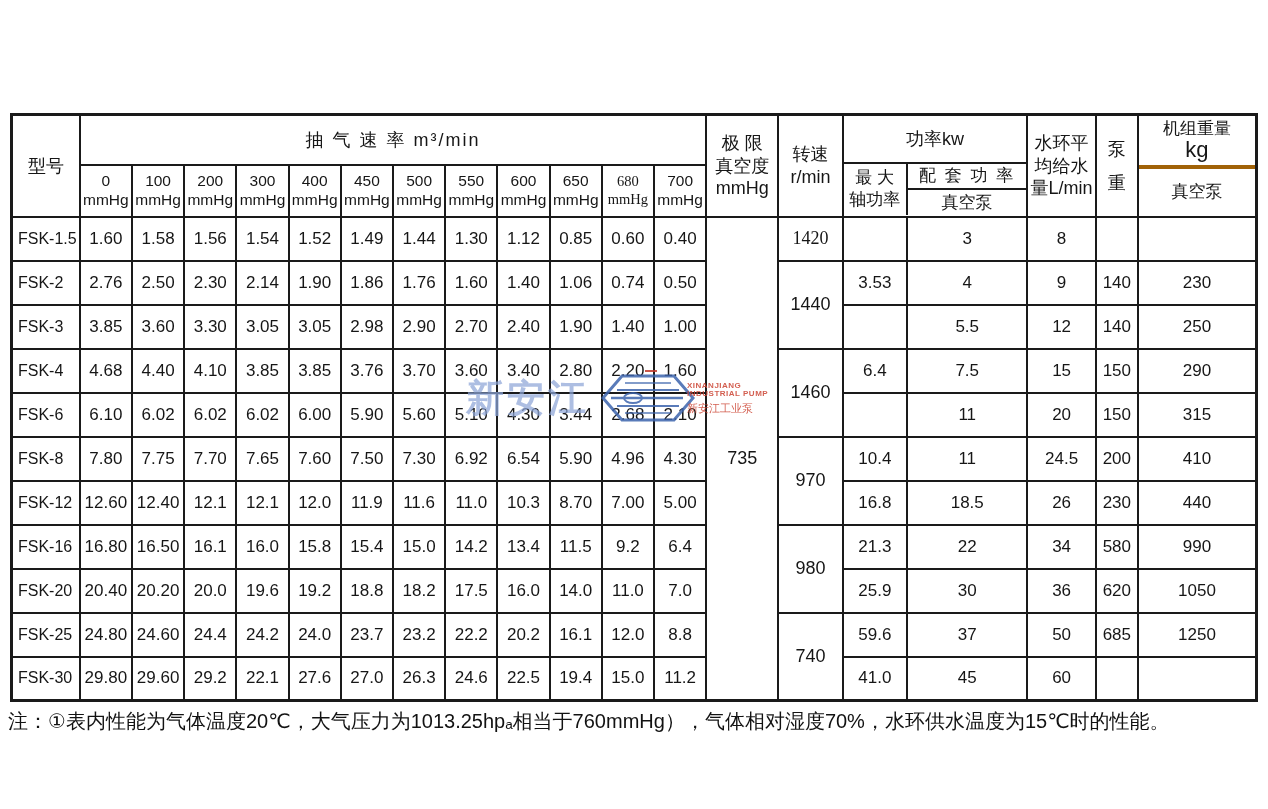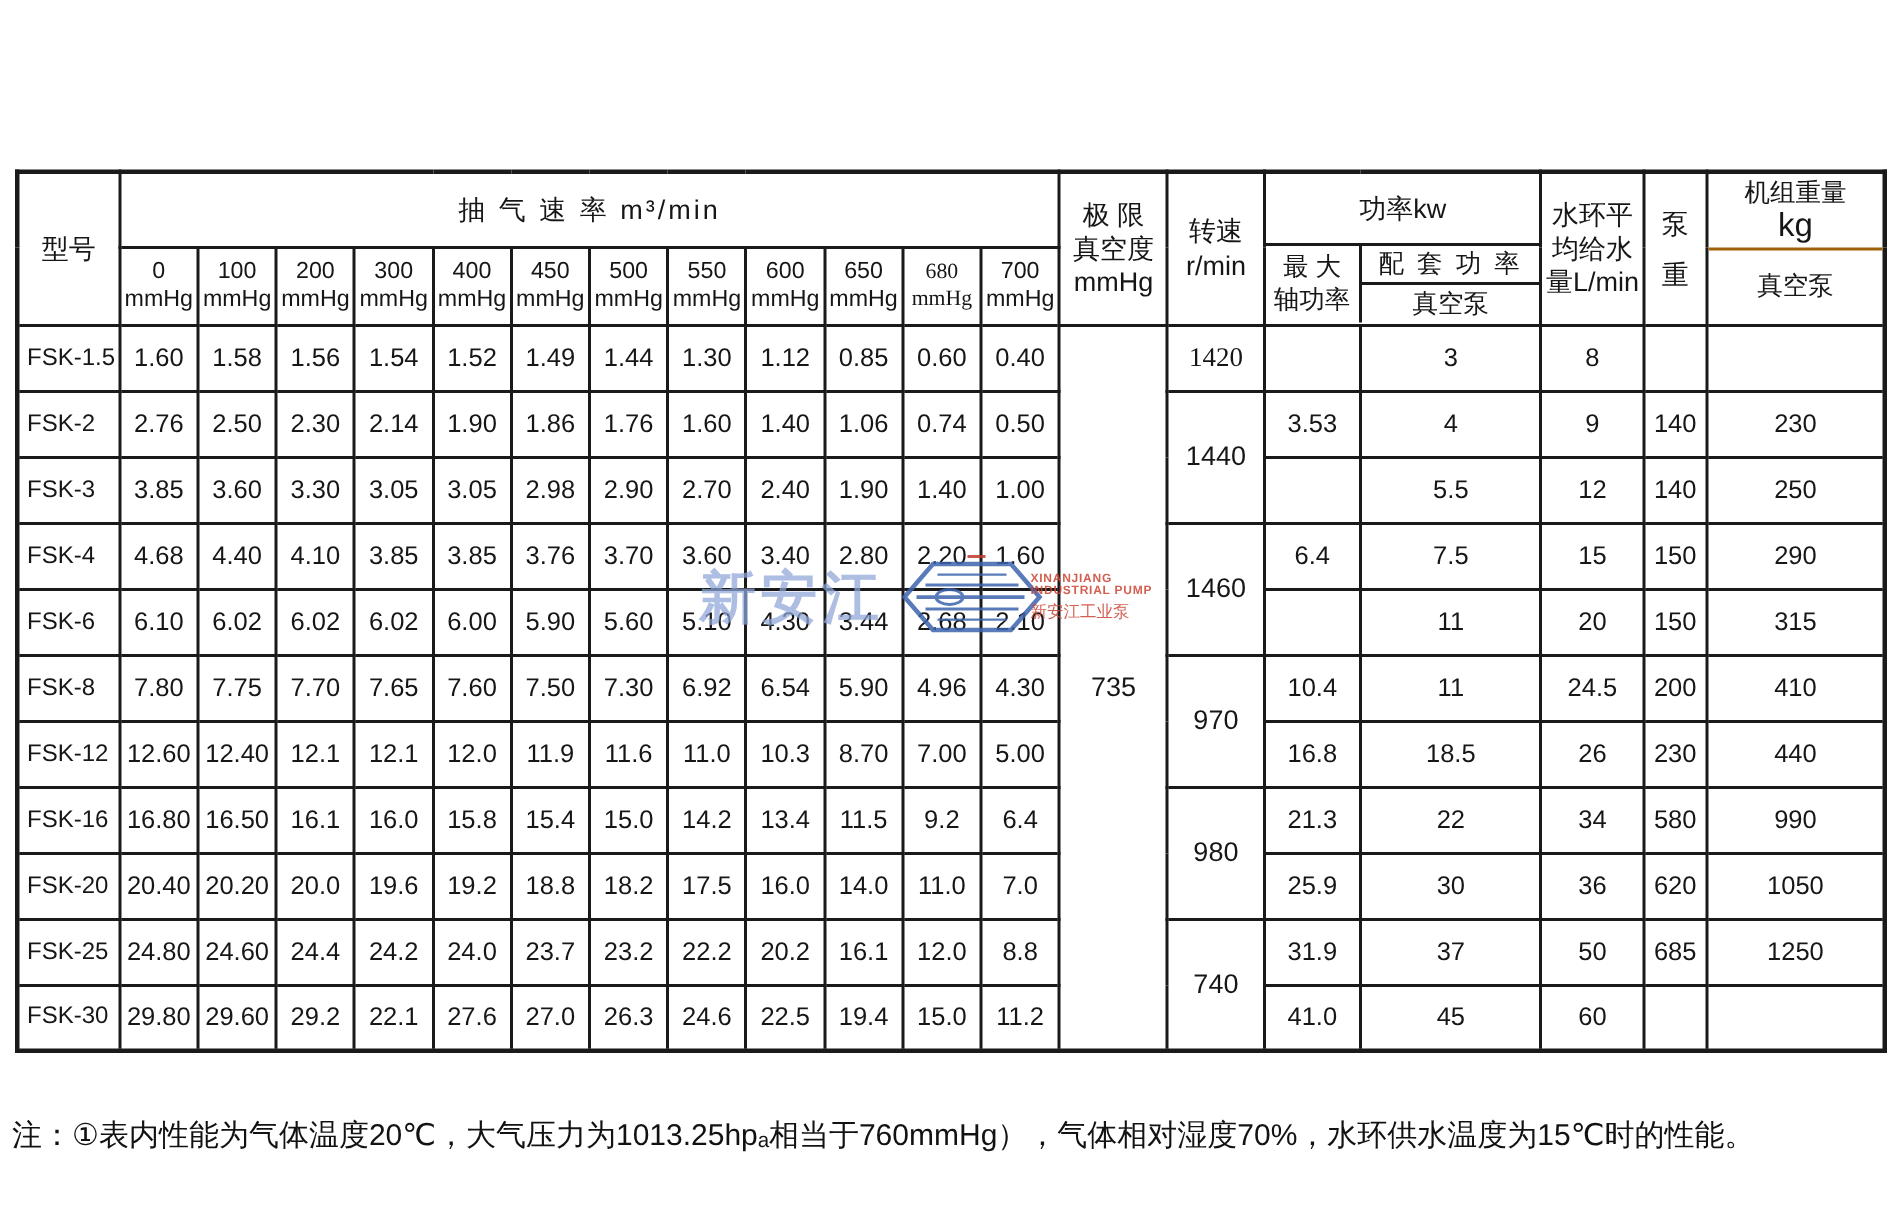--- a/index.html
+++ b/index.html
@@ -37,40 +37,40 @@
   .power-shaft{flex:0 0 62px;border-right:2px solid #1a1a1a;
                display:flex;align-items:center;justify-content:center;
                font-size:17px;white-space:pre-line;line-height:1.3;}
   .power-matched{flex:1 1 auto;display:flex;flex-direction:column;}
   .pm-top{flex:0 0 24px;border-bottom:2px solid #1a1a1a;
           display:flex;align-items:center;justify-content:center;
           font-size:17px;letter-spacing:2px;}
   .pm-bottom{flex:1 1 auto;display:flex;align-items:center;justify-content:center;
              font-size:17px;}
   .unit-box{display:flex;flex-direction:column;width:100%;height:98px;}
-  .unit-top{flex:0 0 48px;border-bottom:2px solid #a16207;
+  .unit-top{flex:0 0 48px;border-bottom:4px solid #a16207;
             display:flex;flex-direction:column;align-items:center;justify-content:center;}
   .ut1{font-size:17px;line-height:1.1;}
   .ut2{font-size:22px;line-height:1.0;}
   .unit-bottom{flex:1 1 auto;display:flex;align-items:center;justify-content:center;
                font-size:17px;}
   .pump-weight-hdr{line-height:1.9;}
 
   .watermark{position:absolute;left:466px;top:366px;width:350px;height:64px;
              display:flex;align-items:center;pointer-events:none;z-index:5;}
   .wm-blue{font-size:38px;font-weight:700;letter-spacing:3px;opacity:0.72;white-space:nowrap;}
   .wm-logo{flex:0 0 auto;margin:0 2px 0 6px;opacity:0.85;}
   .wm-red{display:flex;flex-direction:column;align-items:flex-start;
           margin:0 8px 0 -14px;opacity:0.85;line-height:1.1;}
   .wm-red-en1{font-size:8px;font-weight:700;letter-spacing:0.5px;}
   .wm-red-en2{font-size:8px;font-weight:700;letter-spacing:0.5px;}
   .wm-red-cn{font-size:11px;margin-top:3px;}
 
   .notes{position:absolute;left:8px;top:706px;width:1252px;
-         font-size:20px;line-height:30px;color:#121212;margin-top:36px;}
+         font-size:20px;line-height:30px;color:#121212;}
   .note{white-space:nowrap;}
 </style>
 </head>
 <body>
 
 <div class="page">
 
 
   <table class="perf">
     <colgroup>
@@ -354,21 +354,21 @@
           <td>24.2</td>
           <td>24.0</td>
           <td>23.7</td>
           <td>23.2</td>
           <td>22.2</td>
           <td>20.2</td>
           <td>16.1</td>
           <td>12.0</td>
           <td>8.8</td>
           <td class="speed-cell" rowspan="2">740</td>
-          <td>31.9</td>
+          <td>59.6</td>
           <td>37</td>
           <td>50</td>
           <td>685</td>
           <td>1250</td>
         </tr>
         <tr>
           <td class="model-cell">FSK-30</td>
           <td>29.80</td>
           <td>29.60</td>
           <td>29.2</td>

